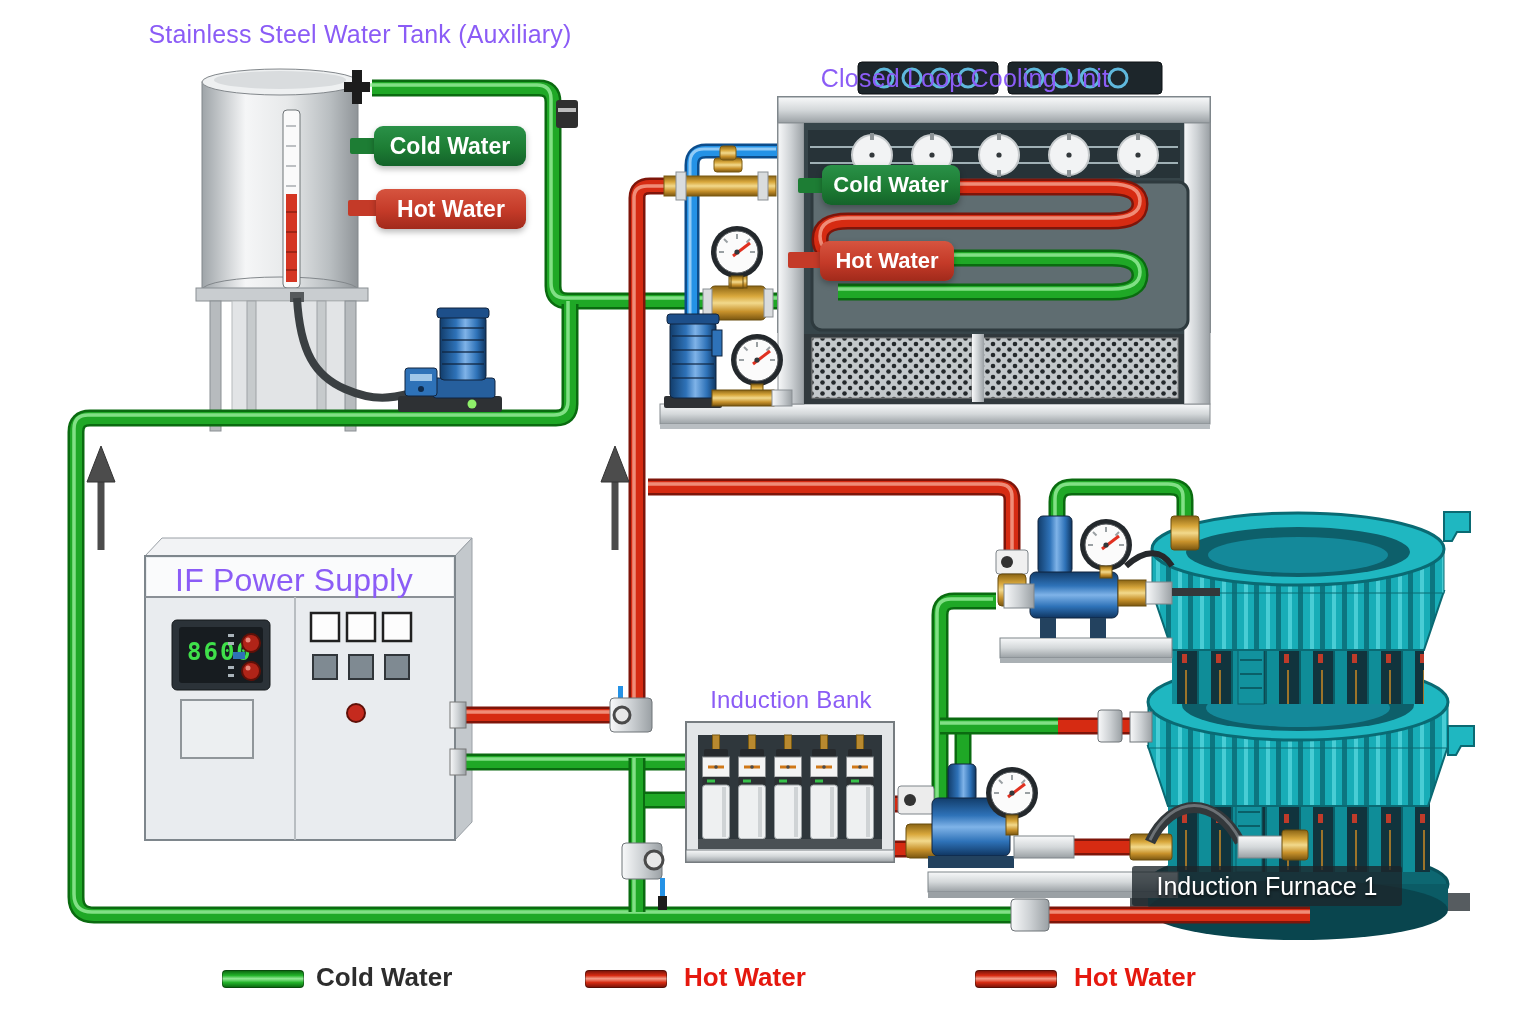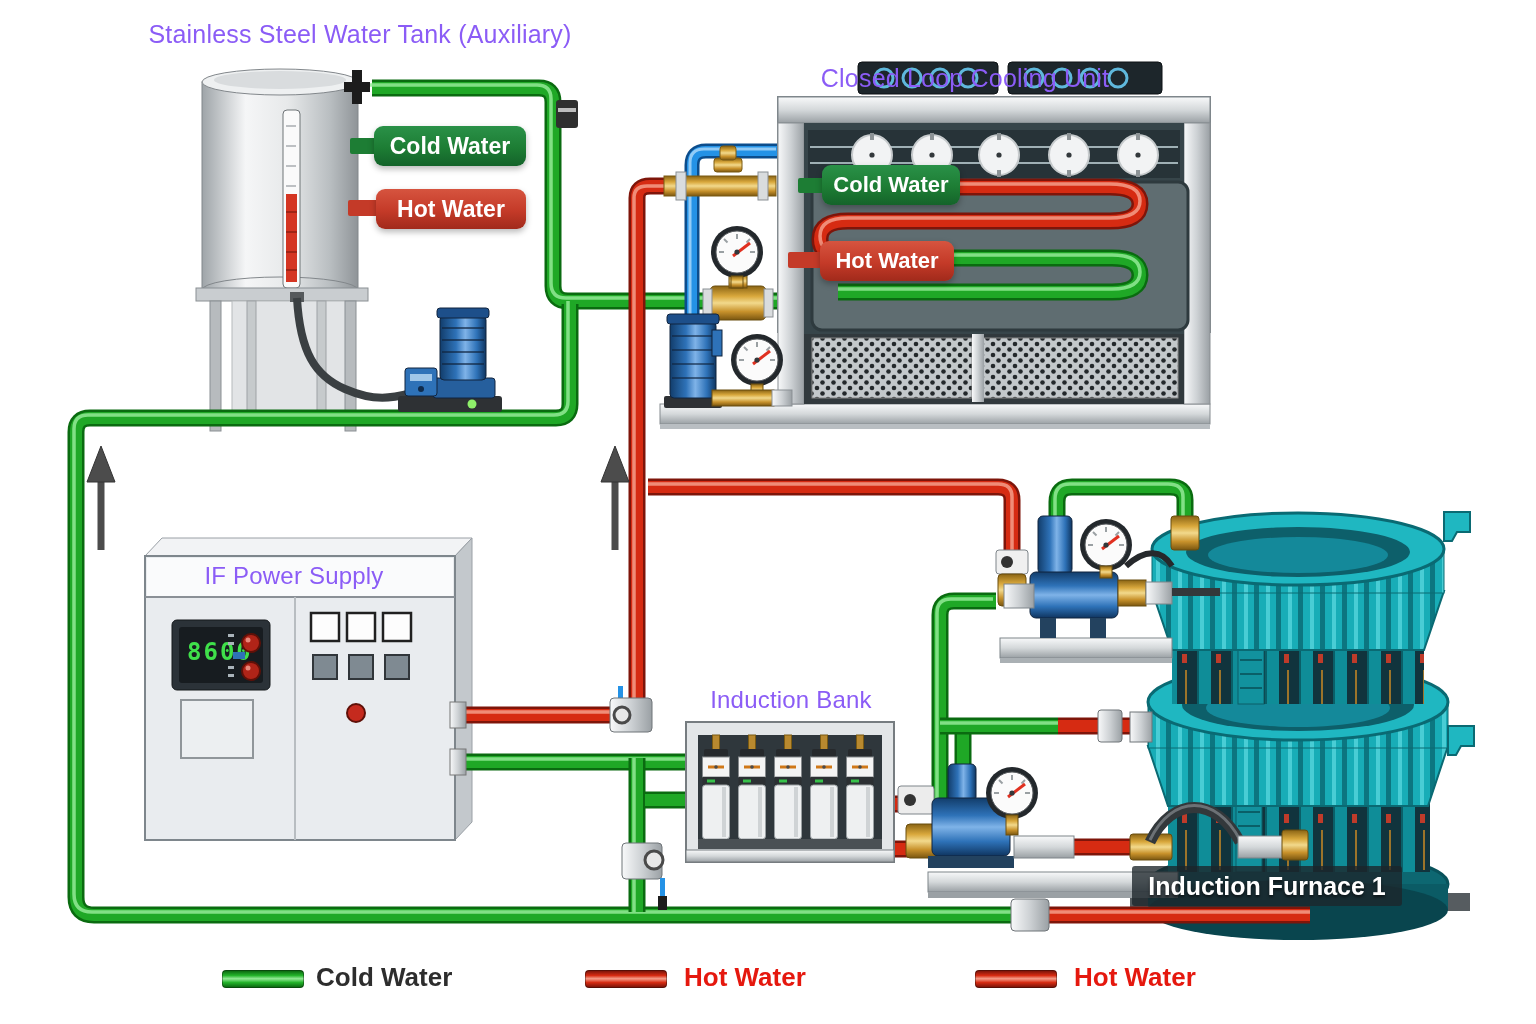--- a/index.html
+++ b/index.html
@@ -5,21 +5,21 @@
   html,body{margin:0;padding:0;background:#fff;}
   #stage{position:relative;width:1536px;height:1024px;background:#ffffff;overflow:hidden;
          font-family:"Liberation Sans",sans-serif;}
   #art{position:absolute;left:0;top:0;}
   .abs{position:absolute;}
   .title{font-weight:normal;font-size:25px;color:#8b5cf6;text-align:center;letter-spacing:.2px;}
   .badge{border-radius:9px;color:#fff;font-weight:bold;text-align:center;
          box-shadow:0 3px 6px rgba(0,0,0,.28);}
   .badge-green{background:linear-gradient(#2a9148,#1d7d34 55%,#14632a);}
   .badge-red{background:linear-gradient(#d6543f,#c43a28 55%,#a12a1b);}
-  .furnace-badge{background:rgba(28,37,42,.78);color:#fff;font-weight:bold;font-size:25px;
+  .furnace-badge{background:rgba(28,37,42,.78);color:#fff;font-weight:normal;font-size:25px;
          text-align:center;line-height:40px;border-radius:3px;text-shadow:0 2px 3px rgba(0,0,0,.6);}
   .legend-label{font-weight:bold;font-size:26px;}
   .swatch{height:16px;width:80px;border-radius:4px;border:1px solid rgba(0,0,0,.35);}
   .swatch-green{background:linear-gradient(#0c6b11,#23b32a 28%,#93ea96 48%,#23b32a 72%,#0c6b11);}
   .swatch-red{background:linear-gradient(#7e150a,#d62b12 28%,#f59d8a 48%,#d62b12 72%,#7e150a);}
   
   .gO{stroke:#0a6b10;stroke-width:17;fill:none;stroke-linejoin:round;}
   .gM{stroke:#1fa826;stroke-width:12;fill:none;stroke-linejoin:round;}
   .gH{stroke:#93ea96;stroke-width:3.5;fill:none;opacity:.85;stroke-linejoin:round;}
   .rO{stroke:#7e150a;stroke-width:17;fill:none;stroke-linejoin:round;}
@@ -525,21 +525,21 @@
   </g>
 
   <rect x="350" y="138" width="30" height="16" rx="2" fill="#1d7d34"></rect>
   <rect x="348" y="200" width="32" height="16" rx="2" fill="#c43a28"></rect>
   <rect x="798" y="178" width="28" height="15" rx="2" fill="#1d7d34"></rect>
   <rect x="788" y="252" width="34" height="16" rx="2" fill="#c43a28"></rect>
 </svg>
 
 <div class="abs title" style="left:130px;top:20px;width:460px;">Stainless Steel Water Tank (Auxiliary)</div>
 <div class="abs title" style="left:770px;top:20px;width:390px;margin-top:44px;">Closed Loop Cooling Unit</div>
-<div class="abs title" style="left:145px;top:562px;width:298px;font-size:24px;">IF Power Supply</div>
+<div class="abs title" style="left:145px;top:562px;width:298px;font-size:32px;">IF Power Supply</div>
 <div class="abs title" style="left:656px;top:686px;width:270px;font-size:24px;">Induction Bank</div>
 
 <div class="abs badge badge-green" style="left:374px;top:126px;width:152px;height:40px;line-height:40px;font-size:23px;">Cold Water</div>
 <div class="abs badge badge-red" style="left:376px;top:189px;width:150px;height:40px;line-height:40px;font-size:23px;">Hot Water</div>
 <div class="abs badge badge-green" style="left:822px;top:165px;width:138px;height:40px;line-height:40px;font-size:22px;">Cold Water</div>
 <div class="abs badge badge-red" style="left:820px;top:241px;width:134px;height:40px;line-height:40px;font-size:22px;">Hot Water</div>
 
 <div class="abs furnace-badge" style="left:1132px;top:866px;width:270px;height:40px;">Induction Furnace 1</div>
 
 <div class="abs" style="left:222px;top:970px;">

